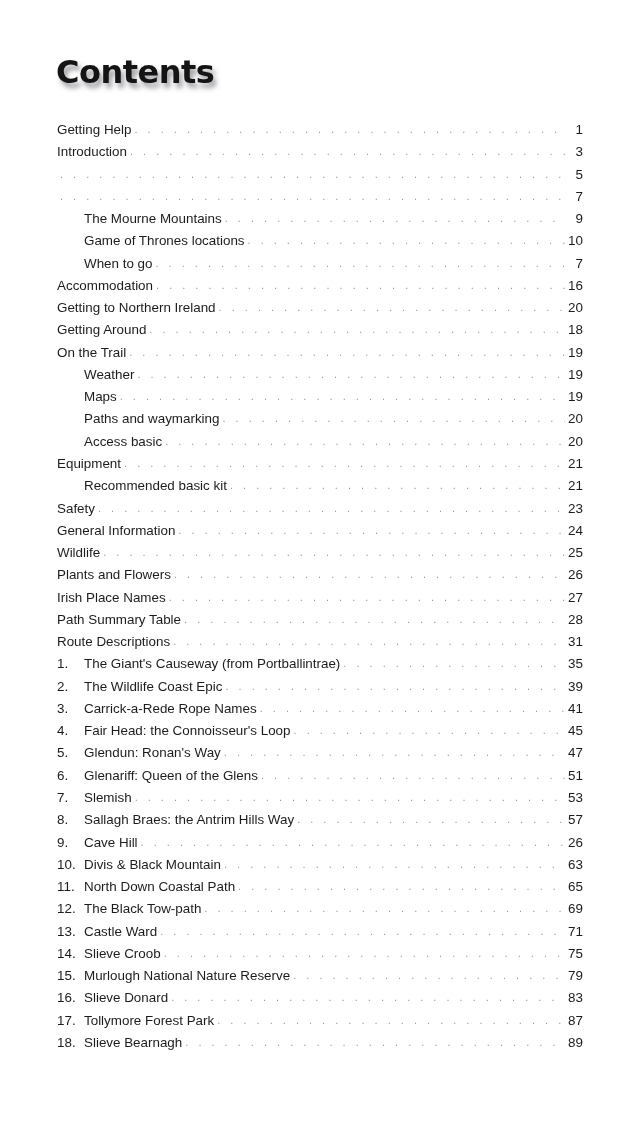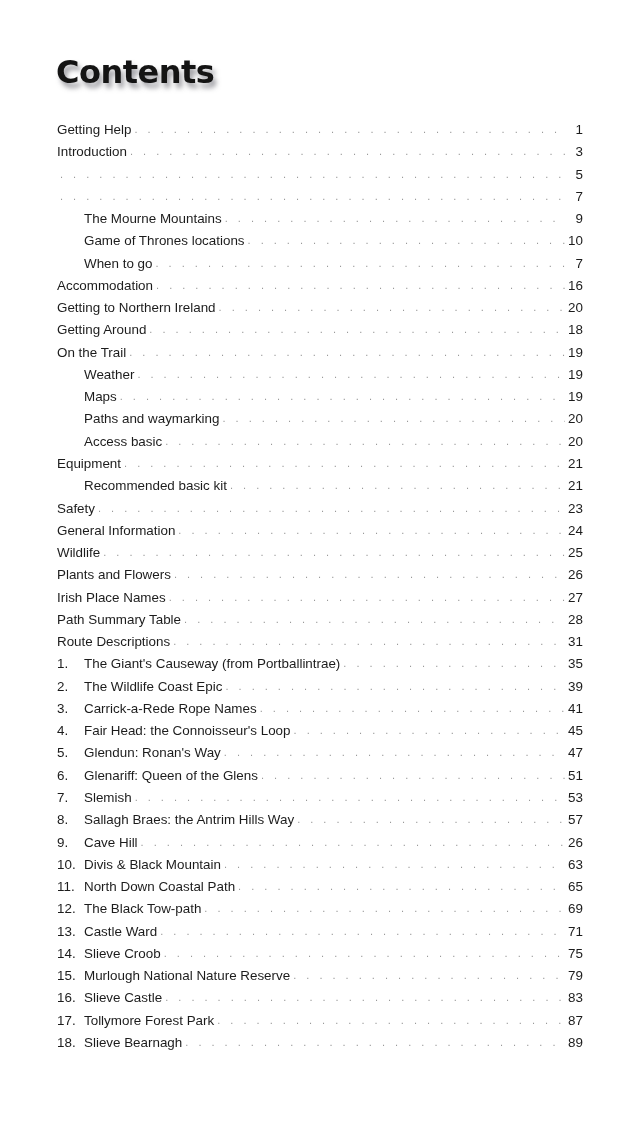--- a/index.html
+++ b/index.html
@@ -397,21 +397,21 @@
     <span class="label-wrap">
       <span class="num">15.</span>
       <span class="label">Murlough National Nature Reserve</span>
     </span>
     <span class="leader"></span>
     <span class="page-num">79</span>
   </li>
       <li class="toc-row">
     <span class="label-wrap">
       <span class="num">16.</span>
-      <span class="label">Slieve Castle</span>
+      <span class="label">Slieve Donard</span>
     </span>
     <span class="leader"></span>
     <span class="page-num">83</span>
   </li>
       <li class="toc-row">
     <span class="label-wrap">
       <span class="num">17.</span>
       <span class="label">Tollymore Forest Park</span>
     </span>
     <span class="leader"></span>

